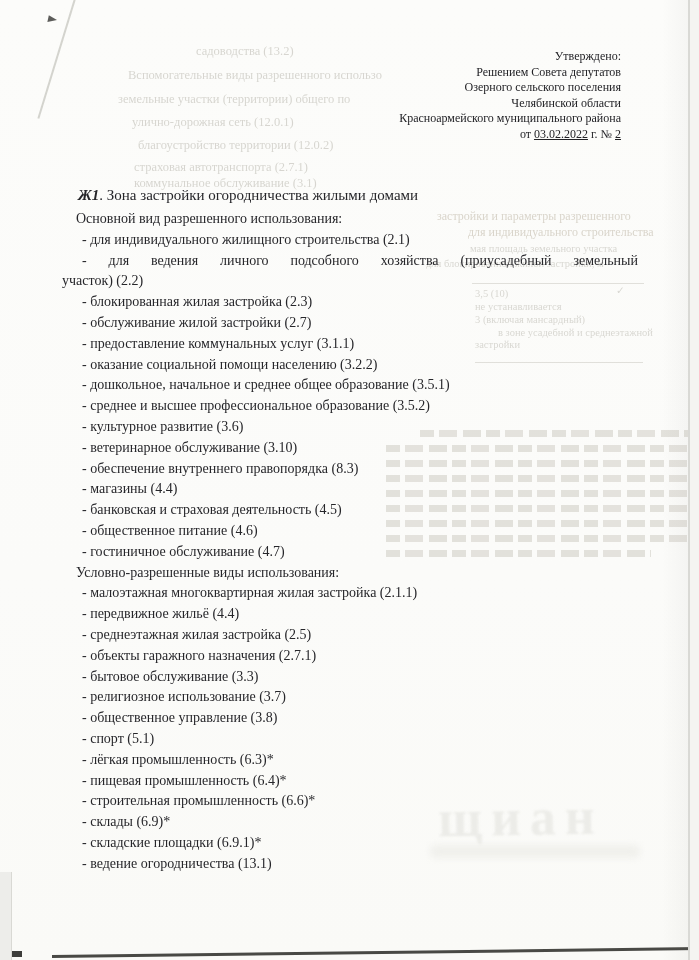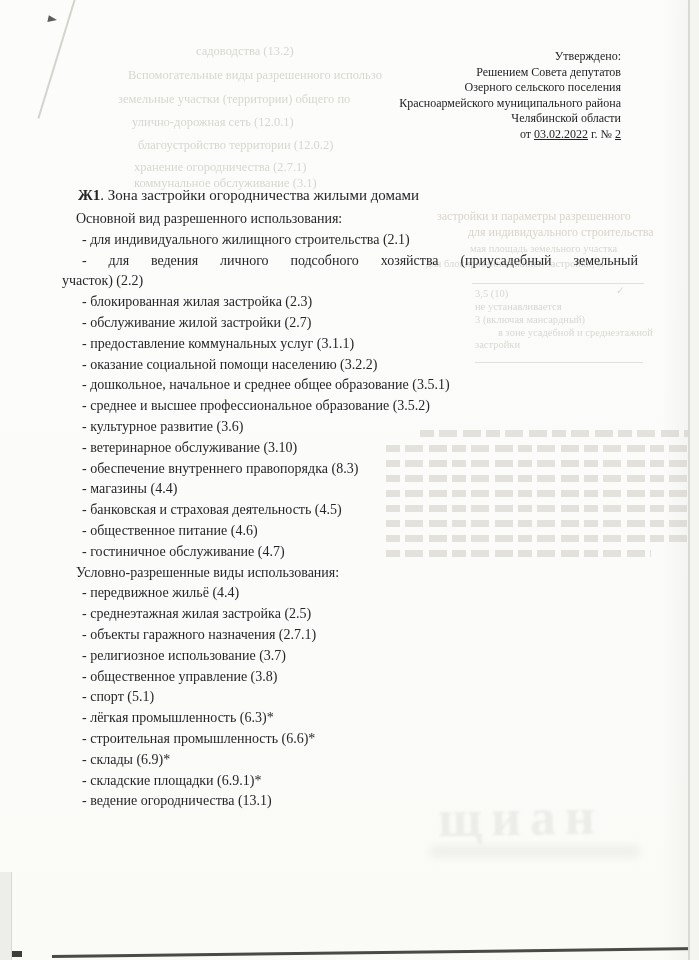--- a/index.html
+++ b/index.html
@@ -21,21 +21,21 @@
                         #d2cfc7 19px 37px, transparent 37px 43px, #cfccc4 43px 61px, transparent 61px 66px); }
   .g-wm { position:absolute; left:438px; top:788px; font-size:52px; font-weight:bold;
           letter-spacing:9px; color:#ececе8; color:#ecece8; filter:blur(1.2px); transform:rotate(-1deg); }
   .g-smudge { position:absolute; left:430px; top:845px; width:210px; height:13px;
               background:#f0f0ec; filter:blur(3px); border-radius:6px; }
   
   .approval { position:absolute; top:49px; right:78px; z-index:2; text-align:right;
               font-size:12px; font-weight:normal; line-height:15.6px; color:#222226; }
   .approval .u { text-decoration:underline; }
   .heading { position:absolute; left:78px; top:187px; z-index:2; font-size:15px; white-space:nowrap; }
-  .heading .b { font-weight:bold; }
+  .heading .b { font-weight:bold;font-style:italic; }
   .doc-body { position:absolute; left:62px; top:209px; width:576px; z-index:2;
               font-size:14px; line-height:20.8px; }
   .doc-body p { margin:0;font-family:Liberation Serif, serif; }
   .sec-head { text-indent:14px; }
   .item { text-indent:20px; }
   .jfull { text-align:justify; text-align-last:justify; }
   .cont { text-indent:0; }
   
   .artifacts { position:absolute; inset:0; z-index:3; pointer-events:none; }
   .crease { position:absolute; left:76px; top:-8px; width:1.5px; height:132px;
@@ -59,21 +59,21 @@
 <div class="page">
 
   <div class="ghost-layer">
     <div>
 
     <div class="gline g-top" style="position: absolute; left: 196px; top: 44px;">садоводства (13.2)</div>
         <div class="gline g-top" style="position: absolute; left: 128px; top: 68px;">Вспомогательные виды разрешенного использо</div>
         <div class="gline g-top" style="position: absolute; left: 118px; top: 92px;">земельные участки (территории) общего по</div>
         <div class="gline g-top" style="position: absolute; left: 132px; top: 115px;">улично-дорожная сеть (12.0.1)</div>
         <div class="gline g-top" style="position: absolute; left: 138px; top: 138px;">благоустройство территории (12.0.2)</div>
-        <div class="gline g-top" style="position: absolute; left: 134px; top: 160px;">хранение огородничества (2.7.1)</div>
+        <div class="gline g-top" style="position: absolute; left: 134px; top: 160px;">страховая автотранспорта (2.7.1)</div>
         <div class="gline g-top" style="position: absolute; left: 134px; top: 176px;">коммунальное обслуживание (3.1)</div>
       </div>
     <div>
 
     <div class="gline g-head" style="position: absolute; left: 437px; top: 209px;">застройки и параметры разрешенного</div>
         <div class="gline g-head" style="position: absolute; left: 468px; top: 225px;">для индивидуального строительства</div>
       </div>
     <div>
 
     <div class="gline g-tab" style="position: absolute; left: 470px; top: 243px;">мая площадь земельного участка</div>
@@ -105,22 +105,22 @@
     <div class="g-wm">щиан</div>
     <div class="g-smudge"></div>
   </div>
 
   <div class="approval">
     <div>
 
     <div class="ap-line">Утверждено:</div>
         <div class="ap-line">Решением Совета депутатов</div>
         <div class="ap-line">Озерного сельского поселения</div>
+        <div class="ap-line">Челябинской области</div>
         <div class="ap-line">Красноармейского муниципального района</div>
-        <div class="ap-line">Челябинской области</div>
       </div>
     <div class="ap-line"><span>от </span><span class="u">03.02.2022</span><span> г. № </span><span class="u">2</span></div>
   </div>
 
   <div class="heading"><span class="b">Ж1</span><span>. Зона застройки огородничества жилыми домами</span></div>
 
   <div class="doc-body">
     <p class="sec-head">Основной вид разрешенного использования:</p>
     <div>
 
@@ -137,27 +137,30 @@
         <p class="item">- ветеринарное обслуживание (3.10)</p>
         <p class="item">- обеспечение внутреннего правопорядка (8.3)</p>
         <p class="item">- магазины (4.4)</p>
         <p class="item">- банковская и страховая деятельность (4.5)</p>
         <p class="item">- общественное питание (4.6)</p>
         <p class="item">- гостиничное обслуживание (4.7)</p>
       </div>
     <p class="sec-head">Условно-разрешенные виды использования:</p>
     <div>
 
+    <p class="item">- малоэтажная многоквартирная жилая застройка (2.1.1)</p>
         <p class="item">- передвижное жильё (4.4)</p>
         <p class="item">- среднеэтажная жилая застройка (2.5)</p>
         <p class="item">- объекты гаражного назначения (2.7.1)</p>
+        <p class="item">- бытовое обслуживание (3.3)</p>
         <p class="item">- религиозное использование (3.7)</p>
         <p class="item">- общественное управление (3.8)</p>
         <p class="item">- спорт (5.1)</p>
         <p class="item">- лёгкая промышленность (6.3)*</p>
+        <p class="item">- пищевая промышленность (6.4)*</p>
         <p class="item">- строительная промышленность (6.6)*</p>
         <p class="item">- склады (6.9)*</p>
         <p class="item">- складские площадки (6.9.1)*</p>
         <p class="item">- ведение огородничества (13.1)</p>
       </div>
   </div>
 
   <div class="artifacts">
     <div class="crease"></div>
     <div class="crease-mark"></div>

